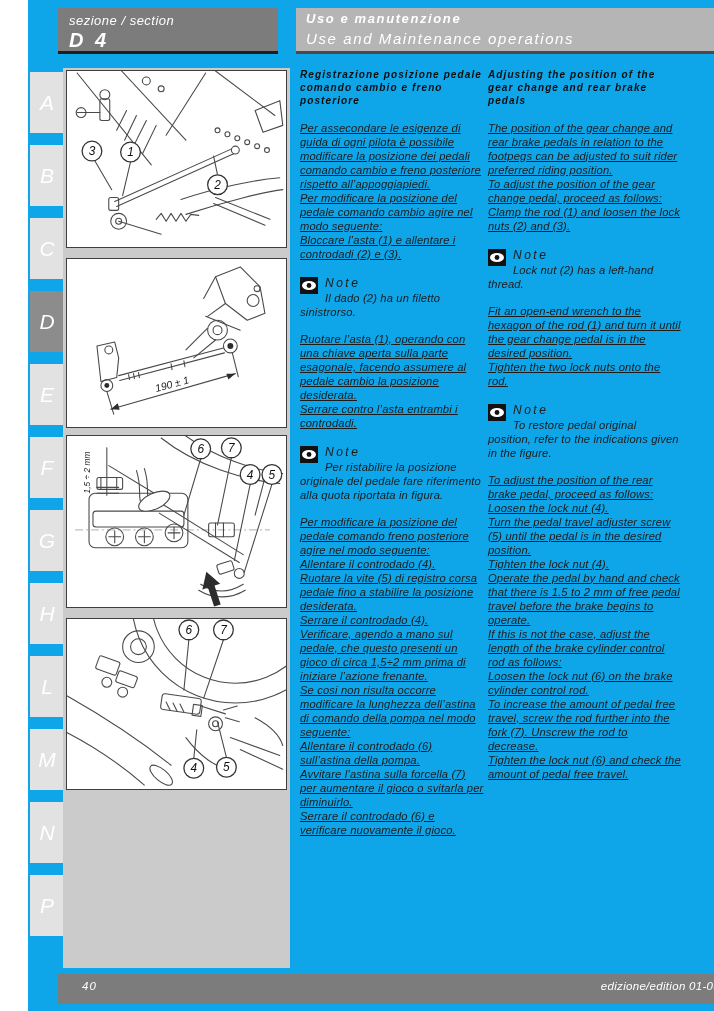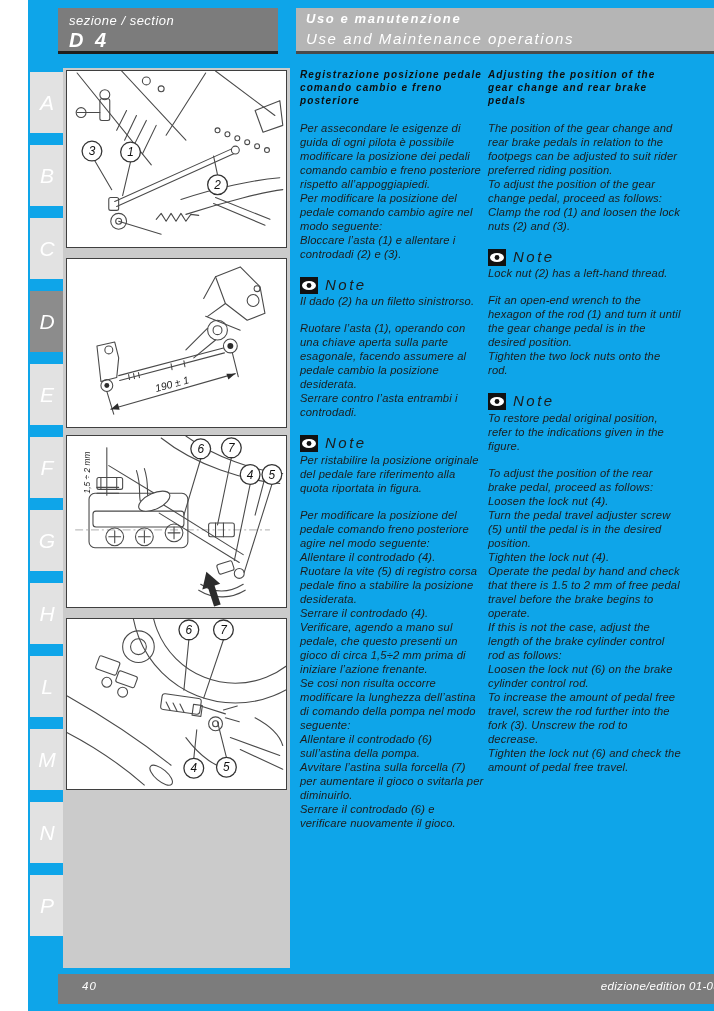--- a/index.html
+++ b/index.html
@@ -37,24 +37,24 @@
   .cotext{font-family:"Liberation Sans",sans-serif;font-style:italic;font-size:12px;fill:#111;text-anchor:middle;}
   .dimtext{font-family:"Liberation Sans",sans-serif;font-style:italic;font-size:10.5px;fill:#222;text-anchor:middle;}
   .dimsmall{font-family:"Liberation Sans",sans-serif;font-style:italic;font-size:8.5px;fill:#222;text-anchor:middle;}
   .cl{stroke:#9a9a9a;stroke-width:.8;stroke-dasharray:8 3 2 3;fill:none;}
 
   
   .col{position:absolute;top:68px;}
   .col-it{left:272px;width:184px;}
   .col-en{left:460px;width:193px;}
   .coltitle{font-size:10px;font-weight:bold;letter-spacing:1.1px;line-height:1.32;color:#0e0e0e;margin-bottom:13px;}
-  .line{font-size:11.2px;line-height:1.25;letter-spacing:.15px;}
+  .line{font-size:11.2px;line-height:1.25;letter-spacing:.15px;text-decoration:underline;}
   .note{margin:14px 0 13px 0;}
   .note-icon{float:left;width:18px;height:17px;margin:2px 7px 0 0;}
-  .note-label{font-size:15px;letter-spacing:2.5px;line-height:1.25;padding-top:1px;padding-left:20px;}
+  .note-label{font-size:12px;letter-spacing:2.5px;line-height:1.25;padding-top:1px;padding-left:20px;}
   .note-text{font-size:11.2px;line-height:1.25;letter-spacing:.15px;}
   .clear{clear:both;}
 
   
   .footer{position:absolute;left:30px;top:974px;width:670px;height:30px;background:#7c7c7c;color:#fff;
           font-size:11.5px;box-sizing:border-box;padding:6px 8px 0 24px;}
   .footer .pg{float:left;letter-spacing:1px;}
   .footer .ed{float:right;letter-spacing:.3px;text-align:right;}
 </style>
 </head>
@@ -334,21 +334,21 @@
       <div class="note-text">To restore pedal original position, refer to the indications given in the figure.</div>
       <div class="clear"></div>
     </div>
     <div class="line">To adjust the position of the rear brake pedal, proceed as follows:</div>
     <div class="line">Loosen the lock nut (4).</div>
     <div class="line">Turn the pedal travel adjuster screw (5) until the pedal is in the desired position.</div>
     <div class="line">Tighten the lock nut (4).</div>
     <div class="line">Operate the pedal by hand and check that there is 1.5 to 2 mm of free pedal travel before the brake begins to operate.</div>
     <div class="line">If this is not the case, adjust the length of the brake cylinder control rod as follows:</div>
     <div class="line">Loosen the lock nut (6) on the brake cylinder control rod.</div>
-    <div class="line">To increase the amount of pedal free travel, screw the rod further into the fork (3). Unscrew the rod to decrease.</div>
+    <div class="line">To increase the amount of pedal free travel, screw the rod further into the fork (7). Unscrew the rod to decrease.</div>
     <div class="line">Tighten the lock nut (6) and check the amount of pedal free travel.</div>
   </div>
 
   <div class="footer">
     <span class="pg">40</span>
     <span class="ed">edizione/edition 01-03</span>
   </div>
 
 </div>
 

